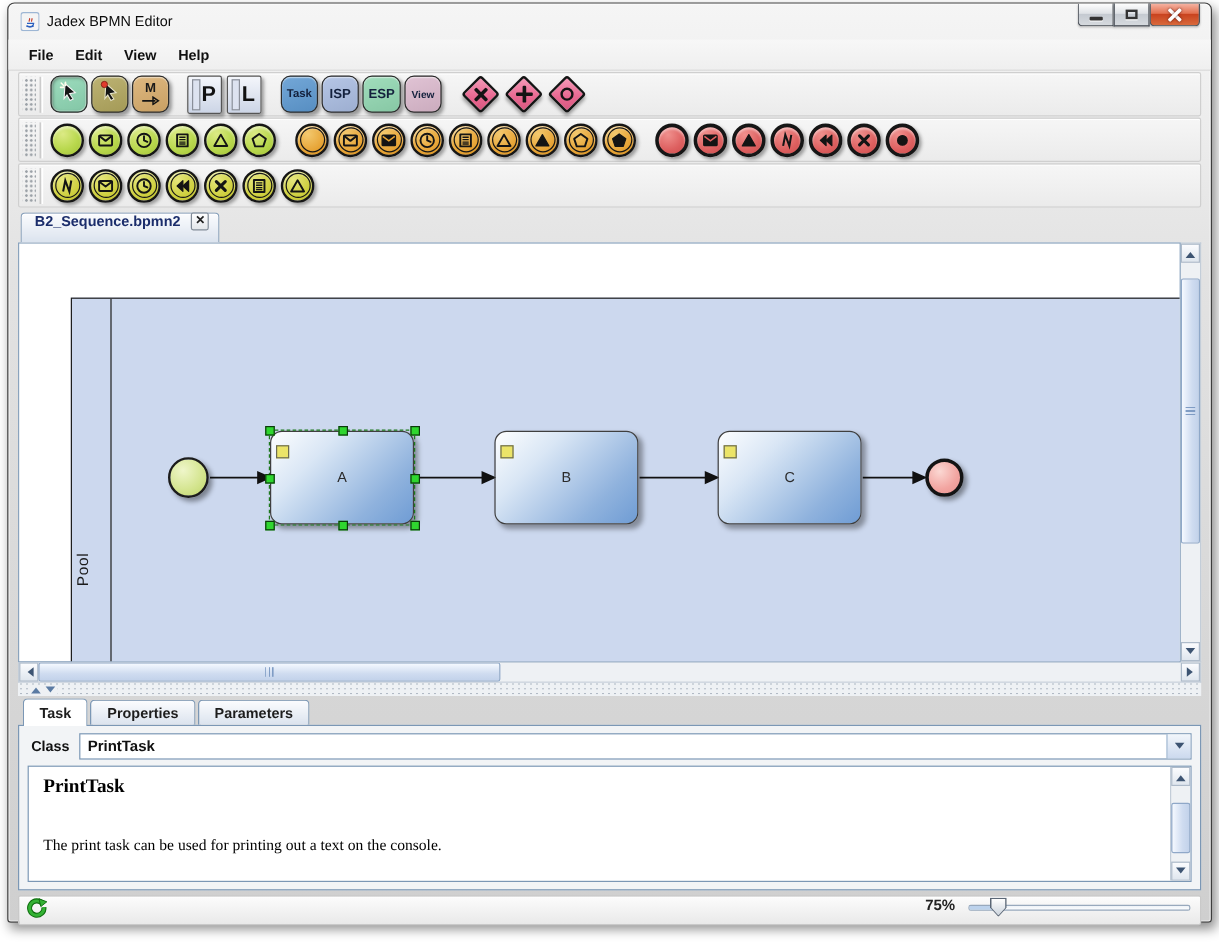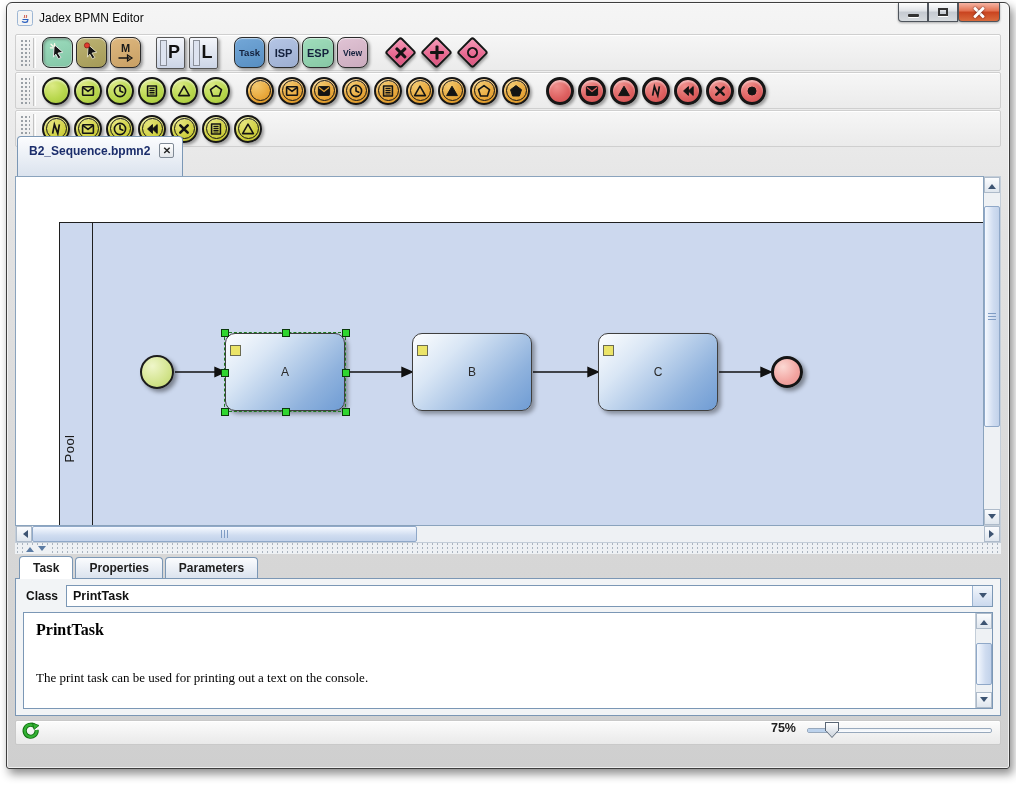--- a/index.html
+++ b/index.html
@@ -70,21 +70,21 @@
     box-shadow:2px 2px 3px rgba(0,0,0,.35), inset 0 2px 2px rgba(255,255,255,.5);cursor:pointer;flex:none;}
   .evt svg{position:relative;z-index:2;}
   .evt.dbl::after{content:'';position:absolute;inset:1.5px;border:1.5px solid #161616;border-radius:50%;}
   .evt-green{background:radial-gradient(circle at 35% 28%,#dcea85,#b9d84e 55%,#a2c336);}
   .evt-orange{background:radial-gradient(circle at 35% 28%,#f3c96f,#e7a436 60%,#d28f24);}
   .evt-red{background:radial-gradient(circle at 35% 28%,#f0908d,#dd5f5f 60%,#cc4e4e);border-width:3px;}
   .evt-yellow{background:radial-gradient(circle at 35% 28%,#e6e67d,#cecf3e 60%,#babb32);}
 
   
   .etabstrip{margin:5px 8px 0 8px;height:24px;display:flex;align-items:flex-end;position:relative;z-index:3;}
-  .etab{margin-left:2px;display:flex;align-items:center;height:40px;padding:0 8px 12px 11px;
+  .etab{margin-left:2px;display:flex;align-items:center;height:25px;padding:0 8px 12px 11px;
     border:1px solid #7b97b5;border-bottom:none;border-radius:4px 4px 0 0;
     background:linear-gradient(#fbfcfe,#dbe3ee);box-shadow:inset 0 1px 0 #fff;cursor:pointer;}
   .etab-label{font-size:12px;font-weight:700;color:#1b2d6b;margin-right:9px;}
   .etab-close{width:15px;height:15px;border:1px solid #7e8globalized8;border:1px solid #7e8globalized;}
   .etab-close{width:15px;height:15px;border:1px solid #808a96;background:linear-gradient(#fff,#e3e6ea);
     display:flex;align-items:center;justify-content:center;font-size:10px;font-weight:700;color:#222;border-radius:2px;}
 
   
   .canvas-row{margin:0 8px;display:flex;height:350px;position:relative;z-index:2;}
   .canvas{flex:1;background:#fff;border:1px solid #8aa3bd;position:relative;overflow:hidden;}
@@ -194,20 +194,26 @@
         </div>
       <div class="wbtn close">
           <div class="glyph-close">
             <i></i>
             <i></i>
           </div>
         </div>
     </div>
   </div>
 
+  <div class="menubar" id="menubar">
+      <span class="menu-item">File</span>
+      <span class="menu-item">Edit</span>
+      <span class="menu-item">View</span>
+      <span class="menu-item">Help</span>
+    </div>
 
   <div class="toolbar" id="toolbar1">
     <div class="grip"></div>
     <div class="tsep"></div>
   <div class="tb-btn selected" style="background: linear-gradient(160deg, rgba(255, 255, 255, 0.133), rgba(0, 0, 0, 0.08)), rgb(142, 215, 180);">
         <span><svg width="20" height="20" viewBox="0 0 20 20">
  <path d="M6.2 3.6l8.6 7.6-4.8.9 2.9 4.4-2.5 1.3-2.6-4.6-2.4 3z" fill="#151515" stroke="#f2f2f2" stroke-width="0.9"></path>
  <path d="M3 3.2l2 2M2.4 6.8h2.6M6.6 2.6v2.6" stroke="#fdfdea" stroke-width="1.3" fill="none" stroke-linecap="round"></path>
           </svg></span>
       </div>

